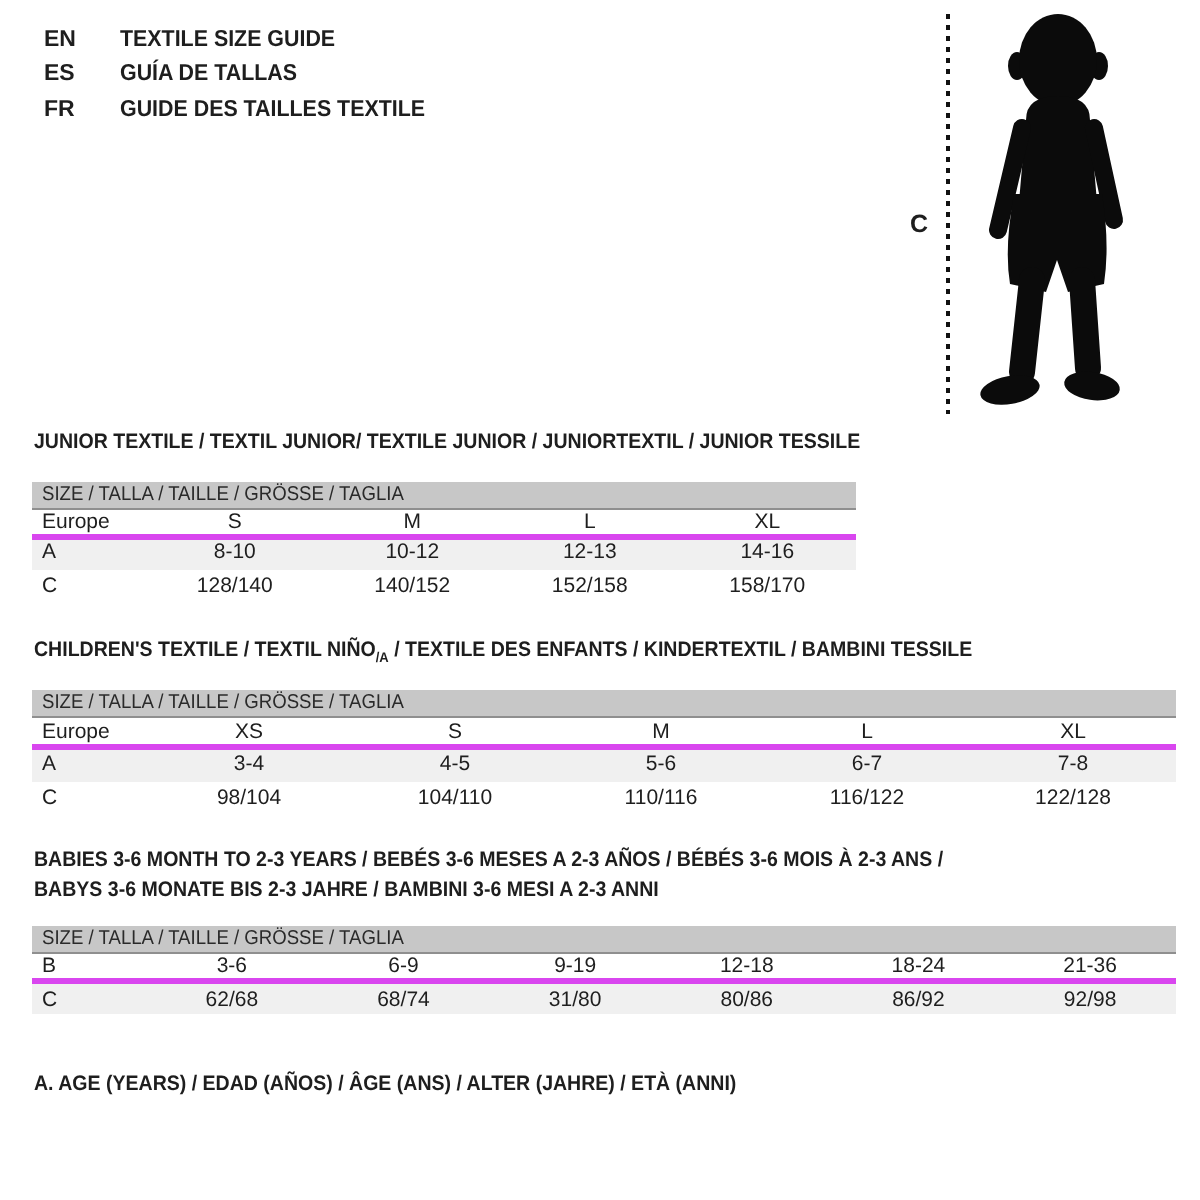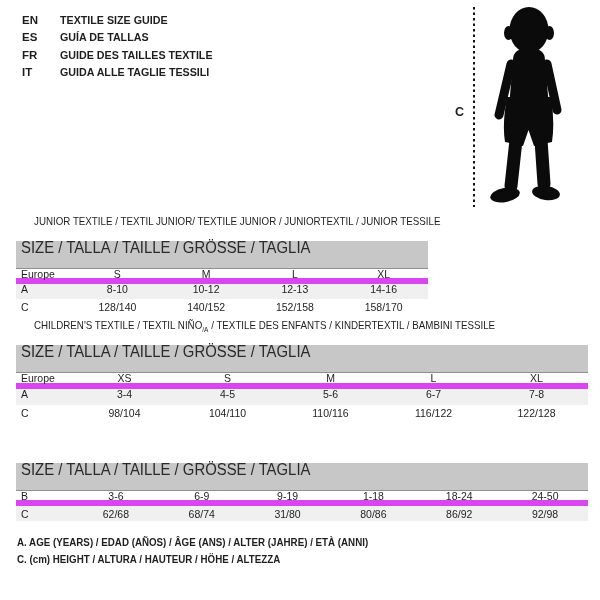--- a/index.html
+++ b/index.html
@@ -15,62 +15,58 @@
   .lang-row { display:flex; height:17.5px; align-items:center; font-weight:bold; font-size:11.5px; }
   .lang-code { width:38px; }
   .lang-label { white-space:nowrap; }
 
   
   #measure-line { position:absolute; left:472px; top:7px; }
   #measure-label { position:absolute; left:455px; top:105px; font-weight:bold; font-size:12.5px; }
   #baby { position:absolute; left:482px; top:2px; }
 
   
-  .tbl-title { position:absolute; left:34px; font-weight:normal; font-size:10.5px; line-height:14.5px; white-space:nowrap; }
+  .tbl-title { position:absolute; left:17px; font-weight:bold; font-size:10.5px; line-height:14.5px; white-space:nowrap; }
   .sub { font-size:7px; vertical-align:sub; }
 
   
   .size-table { position:absolute; left:16px; }
   .size-table.w-junior { width:412px; }
   .size-table.w-full  { width:572px; }
-  .bar { box-sizing:border-box; height:28px; line-height:13px; background:#c7c7c7;
-         border-bottom:1px solid #8f8f8f; padding-left:5px; font-size:16px; color:#2a2a2a; }
+  .bar { box-sizing:border-box; height:14px; line-height:13px; background:#c7c7c7;
+         border-bottom:1px solid #8f8f8f; padding-left:5px; font-size:10px; color:#2a2a2a; }
   .trow { box-sizing:border-box; display:flex; align-items:center; font-size:10.5px;
-          border-bottom:6px solid #d946ef; }
+          border-bottom:3px solid #d946ef; }
   .trow:last-child { border-bottom:none; }
   .h15 .trow { height:15px; } .h16 .trow { height:16px; }
   .alt { background:#f0f0f0; border-bottom-color:transparent; }
   .c0 { width:52px; padding-left:5px; text-align:left; }
   .c  { flex:1; text-align:center; }
 
   
-  #footnotes { position:absolute; left:17px; top:534px; font-weight:bold; font-size:10.5px; }
+  #footnotes { position:absolute; left:17px; top:534px; font-weight:bold; font-size:10.5px;text-align:right; }
   .fnote { height:17.2px; line-height:17.2px; white-space:nowrap; }
 </style>
 </head>
 <body>
 
 <div id="canvas">
 
   <div id="lang-block">
     <div class="lang-row">
       <div class="lang-code">EN</div>
       <div class="lang-label cond">TEXTILE SIZE GUIDE</div>
     </div>
     <div class="lang-row">
       <div class="lang-code">ES</div>
       <div class="lang-label cond">GUÍA DE TALLAS</div>
     </div>
     <div class="lang-row">
       <div class="lang-code">FR</div>
       <div class="lang-label cond">GUIDE DES TAILLES TEXTILE</div>
-    </div>
-    <div class="lang-row">
-      <div class="lang-code">IT</div>
-      <div class="lang-label cond">GUIDA ALLE TAGLIE TESSILI</div>
     </div>
   </div>
 
   <svg id="measure-line" width="4" height="200" viewBox="0 0 4 200">
     <line x1="2" y1="0" x2="2" y2="200" stroke="#111" stroke-width="2" stroke-dasharray="2.5 3"></line>
   </svg>
   <div id="measure-label">C</div>
   <svg id="baby" width="92" height="203" viewBox="0 0 92 203" fill="#0b0b0b">
     <ellipse cx="26.5" cy="31" rx="4.5" ry="7"></ellipse>
     <ellipse cx="67.5" cy="31" rx="4.5" ry="7"></ellipse>
@@ -141,42 +137,45 @@
     <div class="trow">
       <div class="c0">C</div>
       <div class="c">98/104</div>
       <div class="c">104/110</div>
       <div class="c">110/116</div>
       <div class="c">116/122</div>
       <div class="c">122/128</div>
     </div>
   </div>
 
+  <div class="tbl-title" style="top:423px">
+    <span class="cond">BABIES 3-6 MONTH TO 2-3 YEARS / BEBÉS 3-6 MESES A 2-3 AÑOS / BÉBÉS 3-6 MOIS À 2-3 ANS /</span><br>
+    <span class="cond">BABYS 3-6 MONATE BIS 2-3 JAHRE / BAMBINI 3-6 MESI A 2-3 ANNI</span>
+  </div>
   <div class="size-table w-full h15" style="top:463px">
     <div class="bar">
       <span class="cond">SIZE / TALLA / TAILLE / GRÖSSE / TAGLIA</span>
     </div>
     <div class="trow">
       <div class="c0">B</div>
       <div class="c">3-6</div>
       <div class="c">6-9</div>
       <div class="c">9-19</div>
-      <div class="c">1-18</div>
+      <div class="c">12-18</div>
       <div class="c">18-24</div>
-      <div class="c">24-50</div>
+      <div class="c">21-36</div>
     </div>
     <div class="trow alt">
       <div class="c0">C</div>
       <div class="c">62/68</div>
       <div class="c">68/74</div>
       <div class="c">31/80</div>
       <div class="c">80/86</div>
       <div class="c">86/92</div>
       <div class="c">92/98</div>
     </div>
   </div>
 
   <div id="footnotes">
     <div class="fnote"><span class="cond">A. AGE (YEARS) / EDAD (AÑOS) / ÂGE (ANS) / ALTER (JAHRE) / ETÀ (ANNI)</span></div>
-    <div class="fnote"><span class="cond">C. (cm) HEIGHT / ALTURA / HAUTEUR / HÖHE / ALTEZZA</span></div>
   </div>
 
 </div>
 
 </body></html>

